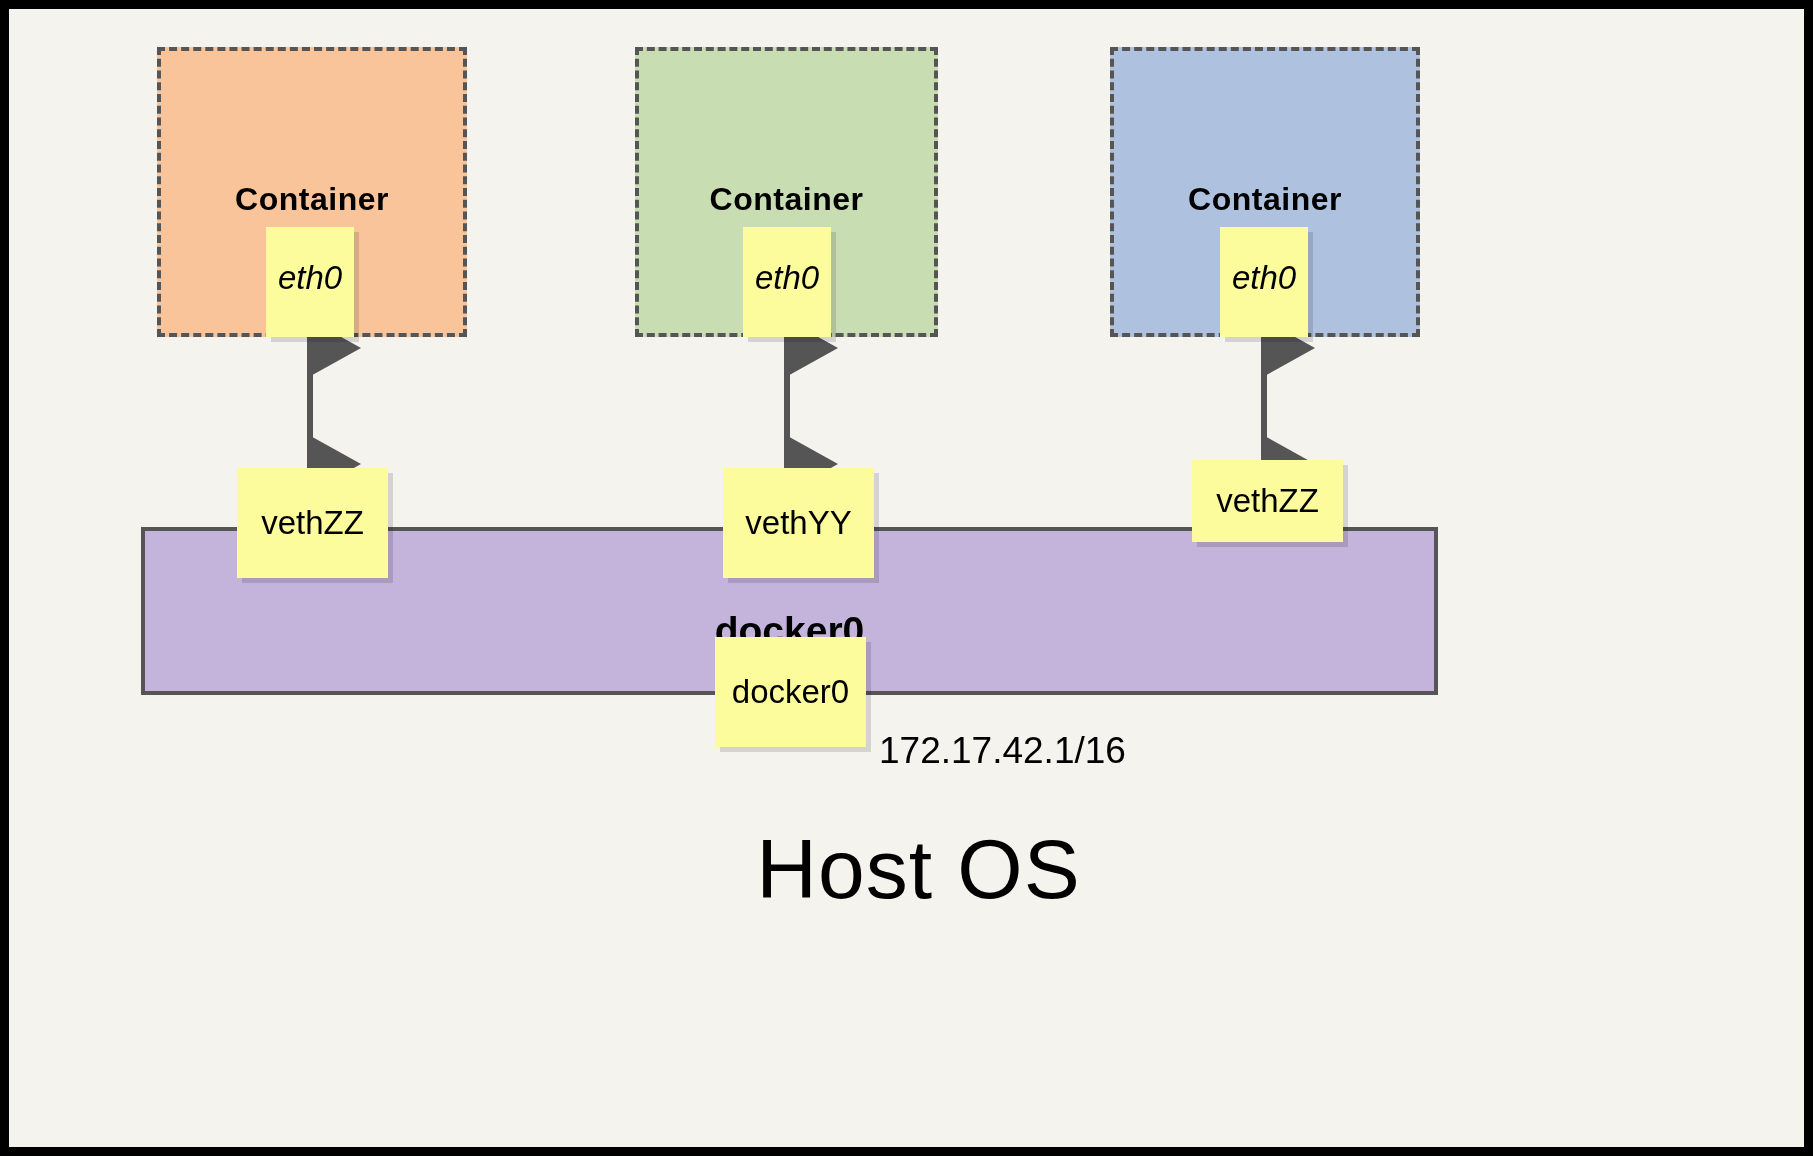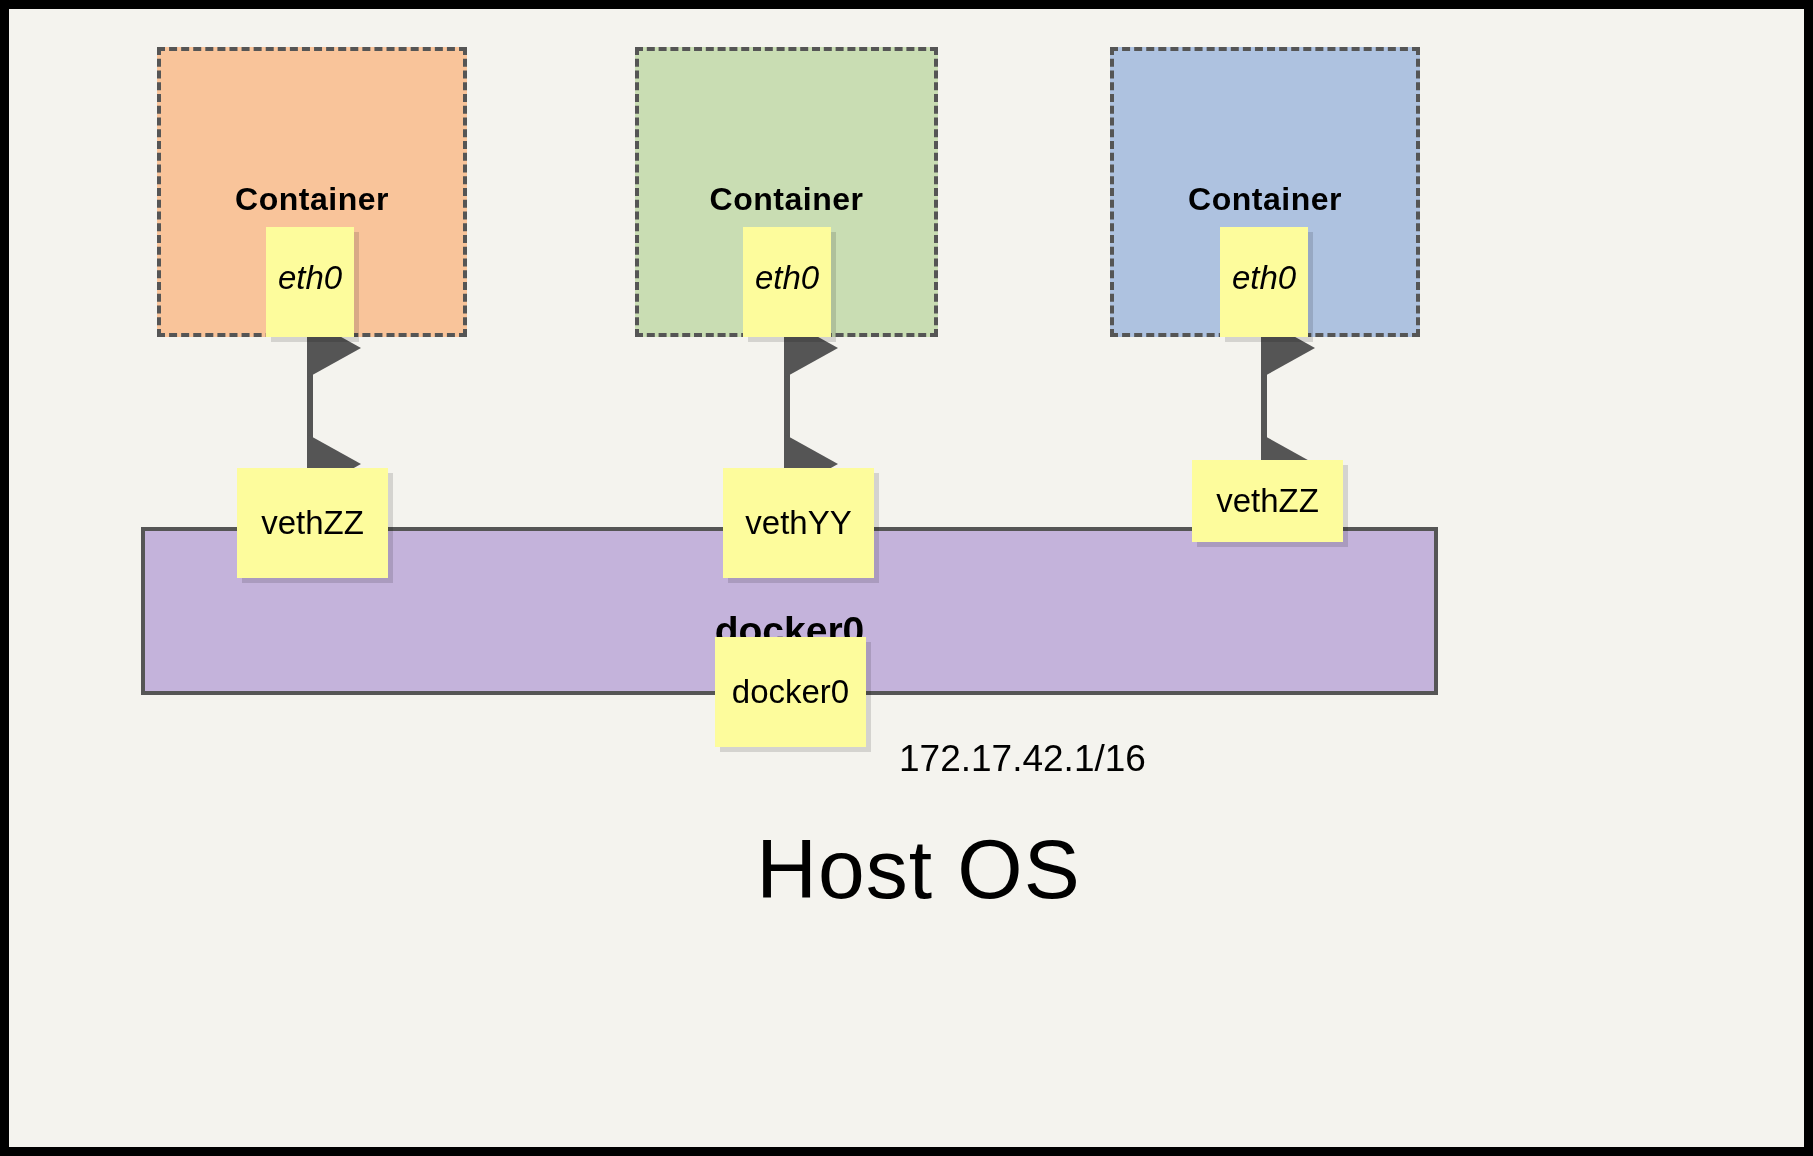--- a/index.html
+++ b/index.html
@@ -183,18 +183,18 @@
       <span>vethYY</span>
     </div>
     <div class="note" style="left:1183px; top:451px; width:151px; height:82px;">
       <span>vethZZ</span>
     </div>
 
     <div class="note" style="left:706px; top:628px; width:151px; height:110px;">
       <span>docker0</span>
     </div>
 
-    <div id="ip-label" style="left:890px; top:721px;margin-top:8px;">172.17.42.1/16</div>
+    <div id="ip-label" style="left:870px; top:721px;">172.17.42.1/16</div>
 
     <div id="host-os" style="top:812px;">Host OS</div>
 
   </div>
 </div>
 
 </body></html>

